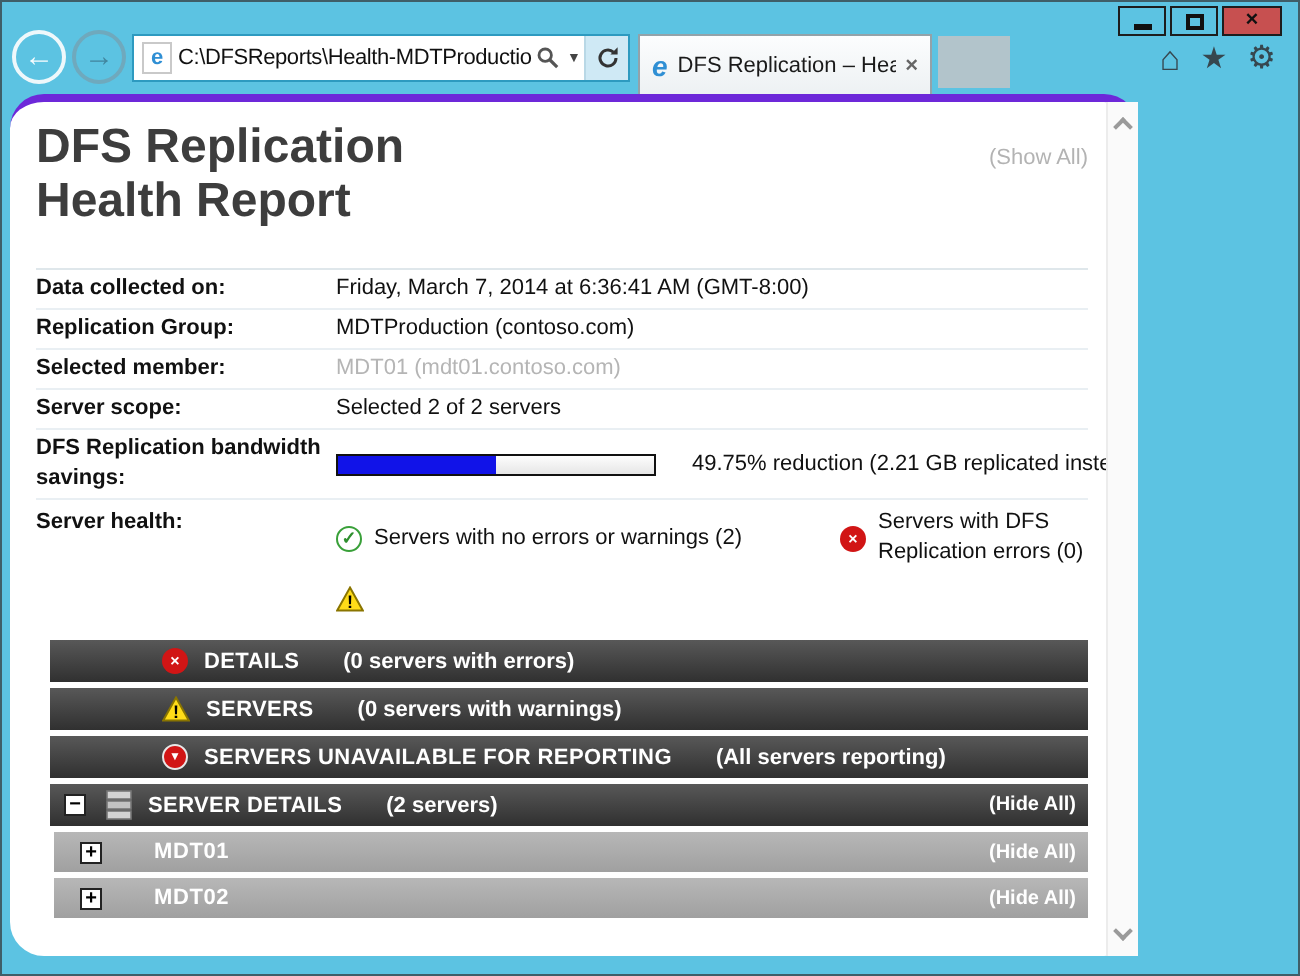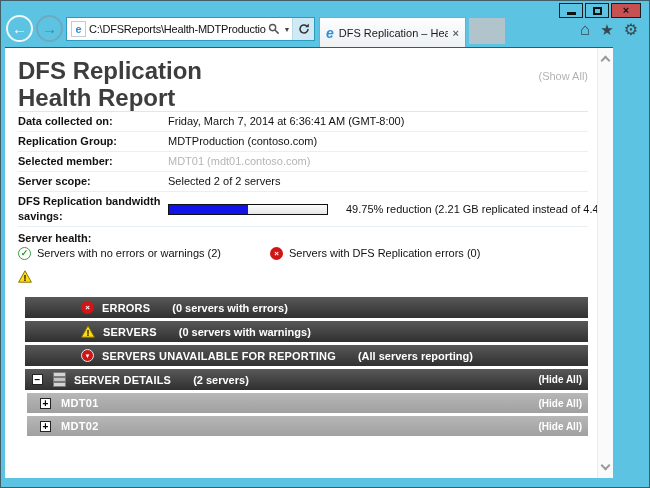--- a/index.html
+++ b/index.html
@@ -46,48 +46,48 @@
 
   .newtab { position:absolute; left:469px; top:18px; width:36px; height:26px; background:#b2c4cb; }
 
   .chrome-icons { position:absolute; right:12px; top:21px; display:flex; gap:10px; align-items:center;
                   color:#36474f; }
   .ci-home { font-size:17px; line-height:17px; }
   .ci-star { font-size:15px; line-height:15px; }
   .ci-gear { font-size:16px; line-height:16px; }
 
   
-  .content { position:absolute; left:5px; top:47px; width:608px; height:431px;
-             background:#fff; border-top:1px solid #6d28d9; }
+  .content { position:absolute; left:5px; top:47px; width:564px; height:431px;
+             background:#fff; border-top:4px solid #6d28d9;border-radius:17px; }
   .page { position:absolute; left:0; top:0; right:16px; bottom:0; padding:0 9px 0 13px; overflow:hidden; }
 
   .scrollbar { position:absolute; right:0; top:0; width:16px; height:100%;
                background:#fafafa; border-left:1px solid #ececec; }
   .chev { position:absolute; left:4px; width:7px; height:7px;
           border-left:2px solid #9a9a9a; border-top:2px solid #9a9a9a; }
   .chev.up { top:9px; transform:rotate(45deg); }
   .chev.down { bottom:9px; transform:rotate(225deg); }
 
   .rpt-header { display:flex; justify-content:space-between; margin-top:9px; }
   .rpt-title { font-size:24px; line-height:27px; font-weight:bold; color:#3d3d3d; }
   .show-all { font-size:11px; color:#b3b3b3; margin-top:13px; white-space:nowrap; }
 
-  .info { margin-top:0; border-top:1px solid #dfe7eb; font-size:11px; color:#111; }
+  .info { margin-top:20px; border-top:1px solid #dfe7eb; font-size:11px; color:#111; }
   .irow { display:flex; border-bottom:1px solid #e9eff3; padding:2px 0; line-height:15px; }
   .irow .lbl { width:150px; font-weight:bold; flex:none; }
   .irow .val { flex:1; }
   .val.muted { color:#b5b5b5; }
 
   .bw-wrap { display:flex; align-items:center; }
   .pbar { width:160px; height:11px; border:1px solid #111; background:linear-gradient(#fdfdfd,#e6e6e6);
           flex:none; }
   .pbar-fill { height:100%; background:#1113e8; }
   .bw-caption { margin-left:18px; white-space:nowrap; }
 
-  .irow.health { padding:4px 0 8px; border-bottom:none;flex-direction:column; }
+  .irow.health { padding:4px 0 8px; border-bottom:none; }
   .hgrid { display:grid; grid-template-columns:252px 1fr; row-gap:9px; }
   .hitem { display:flex; align-items:center; gap:6px; }
 
   .ic { width:13px; height:13px; border-radius:50%; display:inline-flex; align-items:center;
         justify-content:center; flex:none; font-weight:bold; }
   .ic.ok  { background:#fff; border:1px solid #39a039; color:#2e8f2e; font-size:9px; }
   .ic.err { background:#d11515; color:#fff; font-size:8px; }
   .ic.unv { background:#fff; border:1px solid #8a8a8a; color:#d11515; font-size:6px; }
   .ic.unv-dark { background:#d11515; color:#fff; font-size:6px; border:1px solid #e8e8e8; }
   .tri { flex:none; display:inline-flex; }
@@ -103,21 +103,21 @@
   .hideall { margin-left:auto; font-size:10px; font-weight:bold; color:#fff; white-space:nowrap; }
 
   .box { width:11px; height:11px; background:#fff; border:1px solid #222; color:#000;
          display:inline-flex; align-items:center; justify-content:center;
          font-size:10px; line-height:9px; font-weight:bold; flex:none; }
   .srv-ico { margin-left:10px; flex:none; display:inline-flex; }
 
   .srow { height:20px; display:flex; align-items:center; margin:0 0 3px 2px;
           background:linear-gradient(#b7b7b7,#a0a0a0); color:#fff; font-weight:bold; font-size:11px;
           padding:0 6px 0 13px; }
-  .srow .name { margin-left:10px; letter-spacing:0.3px; }
+  .srow .name { margin-left:26px; letter-spacing:0.3px; }
 </style>
 </head>
 <body>
 
 <div class="window">
 
   <div class="win-buttons">
     <div class="win-btn">
       <span class="glyph-min"></span>
     </div>
@@ -227,21 +227,21 @@
               </span>
             </span>
           </span>
         </div>
       </div>
 
       <div class="sections">
 
         <div class="sbar indent">
           <span class="ic err">×</span>
-          <span class="ttl">ERRORS</span>
+          <span class="ttl">DETAILS</span>
           <span class="sub">(0 servers with errors)</span>
         </div>
 
         <div class="sbar indent">
           <span class="tri">
             <svg width="14" height="13" viewBox="0 0 14 13">
                 <path d="M7 0.8 L13.4 12.2 L0.6 12.2 Z" fill="#ffdc18" stroke="#8a7500" stroke-width="1"></path>
                 <text x="7" y="11" font-size="9" font-weight="bold" text-anchor="middle" fill="#000">!</text>
               </svg>
           </span>

